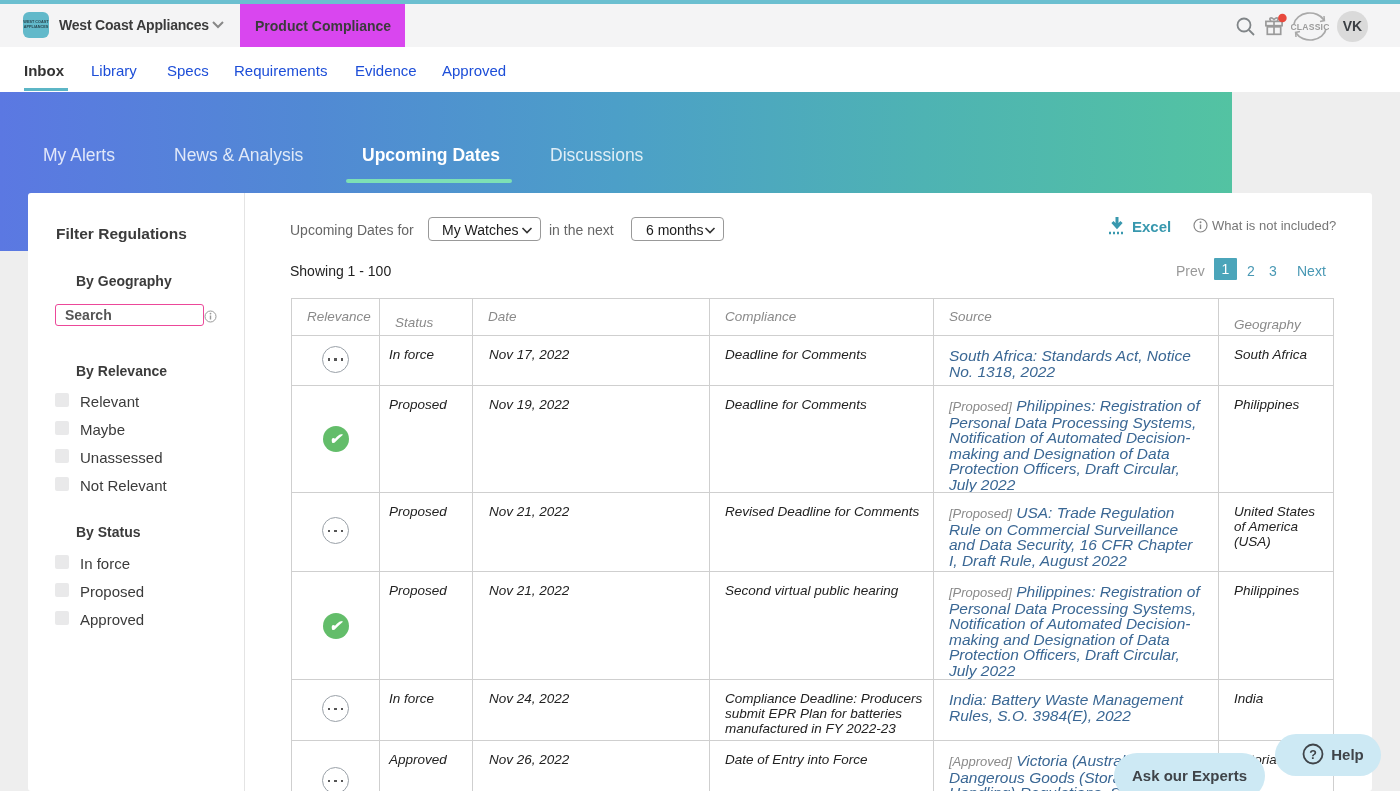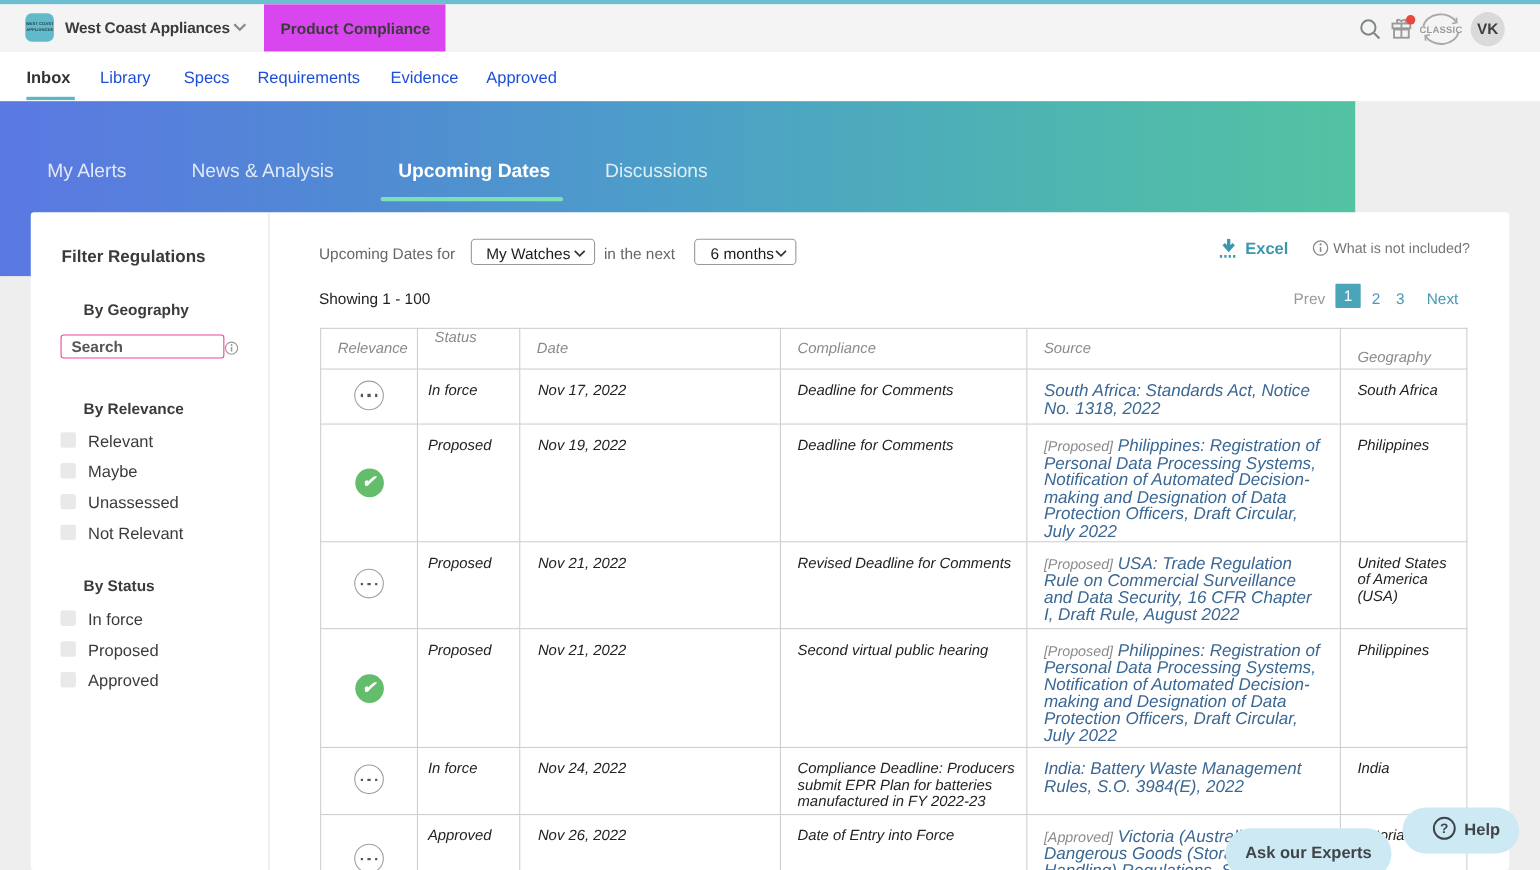--- a/index.html
+++ b/index.html
@@ -174,21 +174,21 @@
         <col style="width:88px">
         <col style="width:93px">
         <col style="width:237px">
         <col style="width:224px">
         <col style="width:285px">
         <col style="width:115px">
       </colgroup>
     <tbody>
         <tr style="height:37px">
           <th style="padding-top:10px">Relevance</th>
-          <th style="padding-top:0">Status</th>
+          <th style="padding-top:16px">Status</th>
           <th style="padding-top:10px">Date</th>
           <th style="padding-top:10px">Compliance</th>
           <th style="padding-top:10px">Source</th>
           <th style="padding-top:18px">Geography</th>
         </tr>
     <tr style="height:50px">
       <td class="rel"><span class="dots"><i>
                 <b style="left:0"></b>
                 <b style="left:6.5px"></b>
                 <b style="left:13px"></b>

